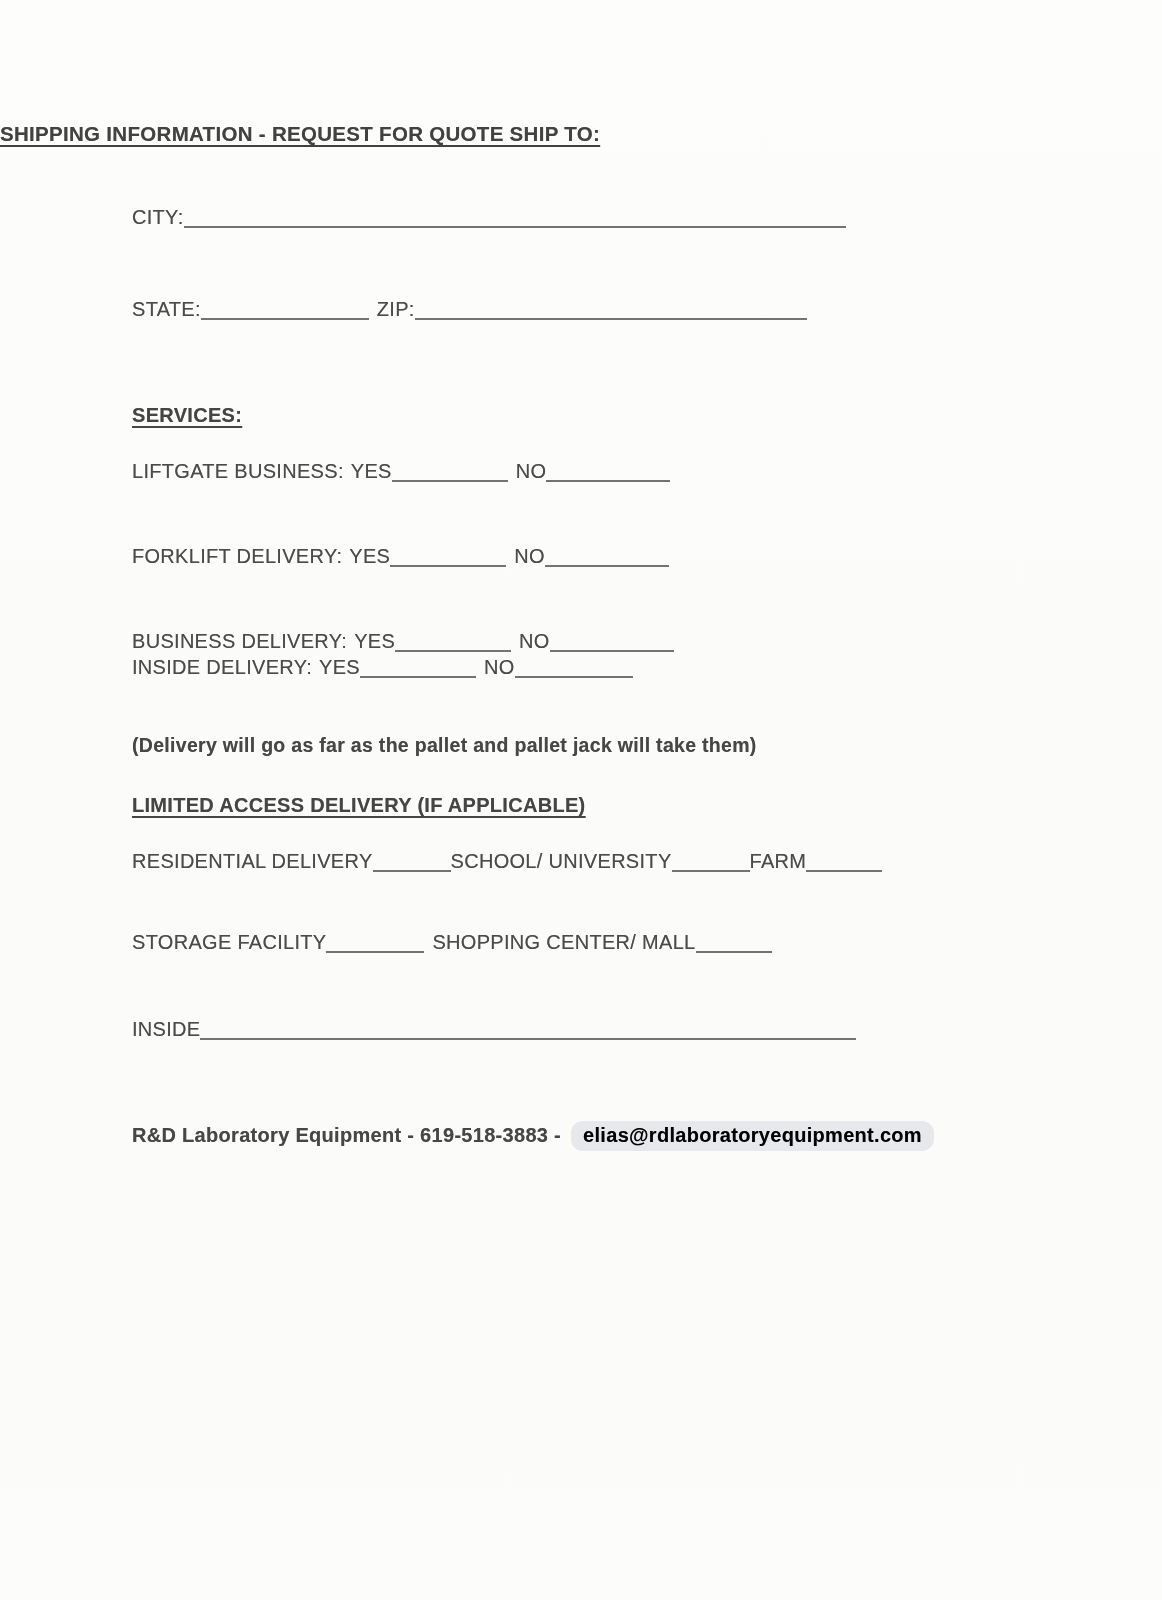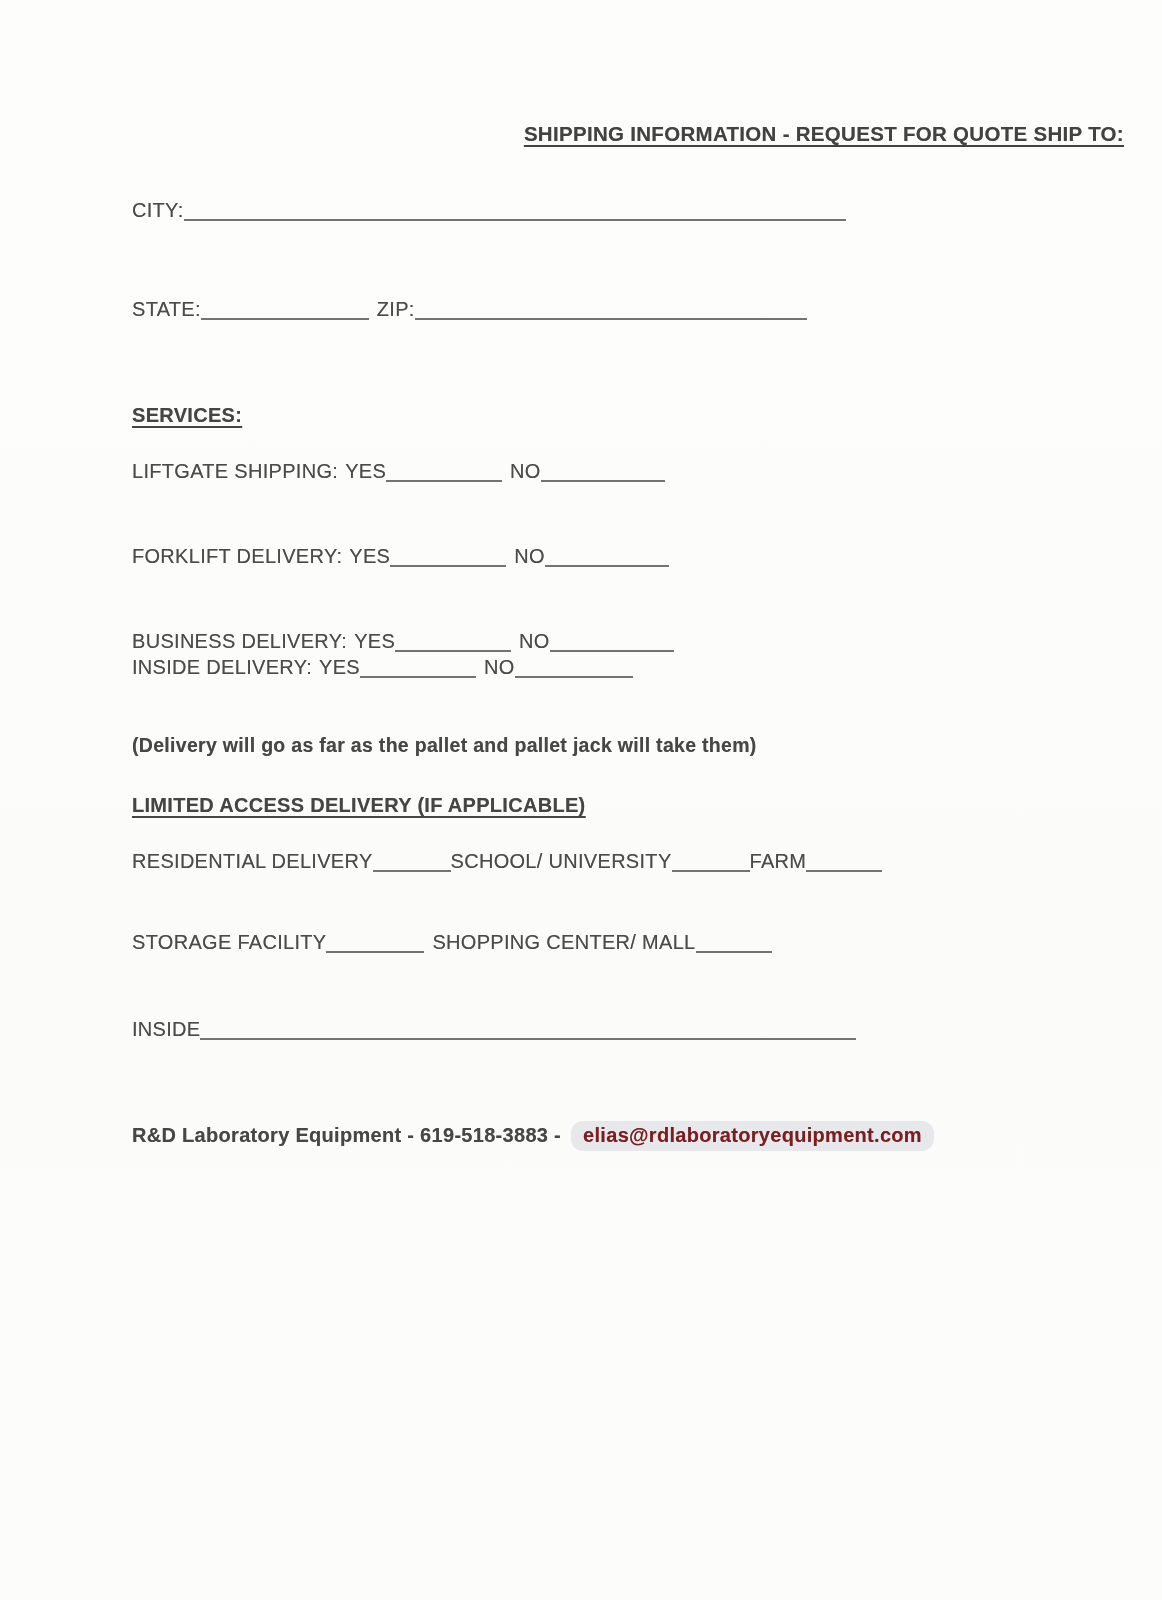--- a/index.html
+++ b/index.html
@@ -11,21 +11,21 @@
     color:#4b4b4b;
     overflow:hidden;
     text-shadow:0 0 .6px rgba(75,75,75,.55);
   }
   .row{
     position:absolute;left:132px;
     font-size:20px;letter-spacing:.3px;white-space:nowrap;
   }
   .title{
     position:absolute;top:122px;left:0;right:38px;
-    text-align:right;font-size:20.5px;font-weight:700;color:#424242;
+    text-align:left;font-size:20.5px;font-weight:700;color:#424242;
     text-decoration:underline;text-decoration-thickness:2px;text-underline-offset:4px;
     letter-spacing:.3px;white-space:nowrap;
   }
   .heading{
     font-weight:700;color:#454545;
     text-decoration:underline;text-decoration-thickness:2px;text-underline-offset:4px;
   }
   .bold{font-weight:700;color:#474747;margin-top:25px;}
   .blank{
     display:inline-block;height:22px;margin-bottom:-4px;
@@ -36,43 +36,43 @@
   .w-zip{width:392px;}
   .w-yes{width:116px;}
   .w-no{width:124px;}
   .w-opt{width:78px;}
   .w-storage{width:98px;}
   .w-other{width:656px;}
   .gap-s{margin-left:7px;}
   .gap-m{margin-left:8px;}
   .email-pill{
     display:inline-block;margin-left:10px;padding:3px 12px 4px 12px;
-    background:#e7e8eb;border-radius:12px;color:#7f1d1d;
+    background:#e7e8eb;border-radius:12px;color:#000000;
   }
   .footer{font-size:20px;}
 </style>
 </head>
 <body>
 
 <div class="page">
 
   <div class="title">SHIPPING INFORMATION - REQUEST FOR QUOTE SHIP TO:</div>
 
-  <div class="row" style="top:197px">
+  <div class="row" style="top:204px">
     <span>CITY:</span><span class="blank w-city"></span>
   </div>
 
   <div class="row" style="top:296px">
     <span>STATE:</span><span class="blank w-state"></span><span class="gap-m">ZIP:</span><span class="blank w-zip"></span>
   </div>
 
   <div class="row heading" style="top:404px">SERVICES:</div>
 
   <div class="row" style="top:458px">
-    <span>LIFTGATE SHIPPING:</span><span class="gap-s">YES</span><span class="blank w-yes"></span><span class="gap-m">NO</span><span class="blank w-no"></span>
+    <span>LIFTGATE BUSINESS:</span><span class="gap-s">YES</span><span class="blank w-yes"></span><span class="gap-m">NO</span><span class="blank w-no"></span>
   </div>
 
   <div class="row" style="top:628px">
     <span>BUSINESS DELIVERY:</span><span class="gap-s">YES</span><span class="blank w-yes"></span><span class="gap-m">NO</span><span class="blank w-no"></span>
   </div>
 
   <div class="row" style="top:543px">
     <span>FORKLIFT DELIVERY:</span><span class="gap-s">YES</span><span class="blank w-yes"></span><span class="gap-m">NO</span><span class="blank w-no"></span>
   </div>
 

